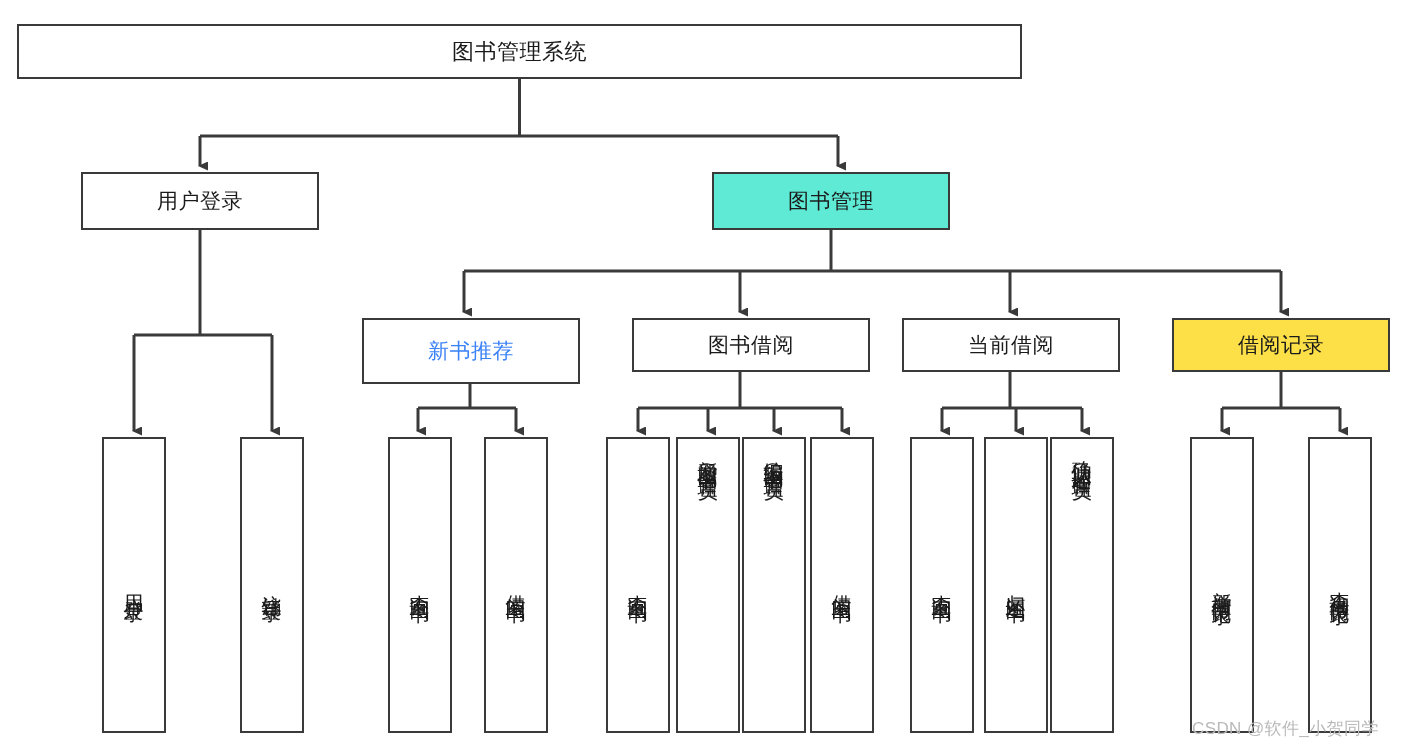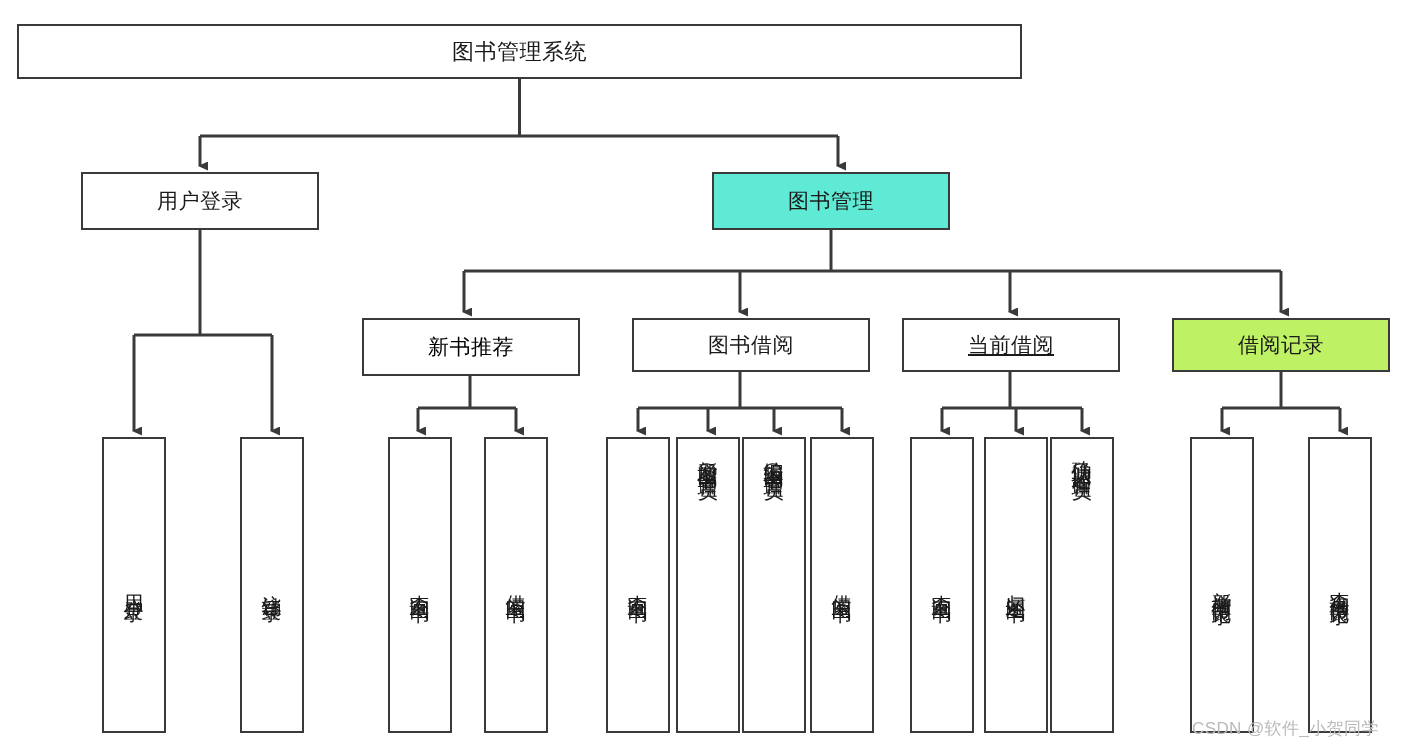--- a/index.html
+++ b/index.html
@@ -134,30 +134,30 @@
     <span class="lbl">图书管理系统</span>
   </div>
 
   <div class="node h" style="left: 81px; top: 172px; width: 238px; height: 58px; border-color: rgb(58, 58, 58); background: rgb(255, 255, 255); color: rgb(26, 26, 26);">
     <span class="lbl">用户登录</span>
   </div>
   <div class="node h" style="left: 712px; top: 172px; width: 238px; height: 58px; border-color: rgb(58, 58, 58); background: #5eead4; color: rgb(26, 26, 26);">
     <span class="lbl">图书管理</span>
   </div>
 
-  <div class="node h" style="left: 362px; top: 318px; width: 218px; height: 58px; border-color: rgb(58, 58, 58); background: rgb(255, 255, 255); color: #000000;">
+  <div class="node h" style="left: 362px; top: 318px; width: 218px; height: 66px; border-color: rgb(58, 58, 58); background: rgb(255, 255, 255); color: #3b82f6;">
     <span class="lbl">新书推荐</span>
   </div>
   <div class="node h" style="left: 632px; top: 318px; width: 238px; height: 54px; border-color: rgb(58, 58, 58); background: rgb(255, 255, 255); color: rgb(26, 26, 26); justify-content: center;">
     <span class="lbl">图书借阅</span>
   </div>
-  <div class="node h" style="left: 902px; top: 318px; width: 218px; height: 54px; border-color: rgb(58, 58, 58); background: rgb(255, 255, 255); color: rgb(26, 26, 26); text-decoration: underline;">
+  <div class="node h" style="left: 902px; top: 318px; width: 218px; height: 54px; border-color: rgb(58, 58, 58); background: rgb(255, 255, 255); color: rgb(26, 26, 26);">
     <span class="lbl">当前借阅</span>
   </div>
-  <div class="node h" style="left: 1172px; top: 318px; width: 218px; height: 54px; border-color: rgb(58, 58, 58); background: #bef264; color: rgb(26, 26, 26);">
+  <div class="node h" style="left: 1172px; top: 318px; width: 218px; height: 54px; border-color: rgb(58, 58, 58); background: #fde047; color: rgb(26, 26, 26);">
     <span class="lbl">借阅记录</span>
   </div>
 
   <div class="node v mid" style="left: 102px; top: 437px; width: 64px; height: 296px; border-color: rgb(58, 58, 58); background: rgb(255, 255, 255); color: rgb(26, 26, 26);">
     <span class="lbl">用户登录</span>
   </div>
   <div class="node v mid" style="left: 240px; top: 437px; width: 64px; height: 296px; border-color: rgb(58, 58, 58); background: rgb(255, 255, 255); color: rgb(26, 26, 26);">
     <span class="lbl">注销登录</span>
   </div>
   <div class="node v mid" style="left: 388px; top: 437px; width: 64px; height: 296px; border-color: rgb(58, 58, 58); background: rgb(255, 255, 255); color: rgb(26, 26, 26);">

